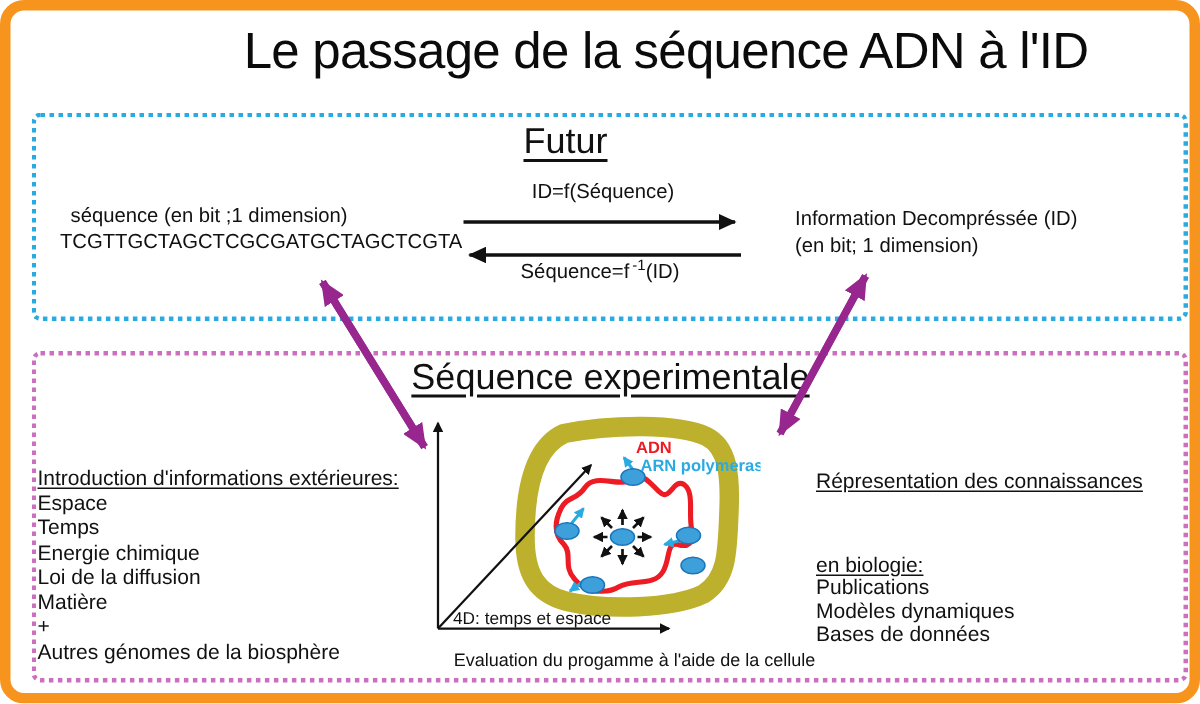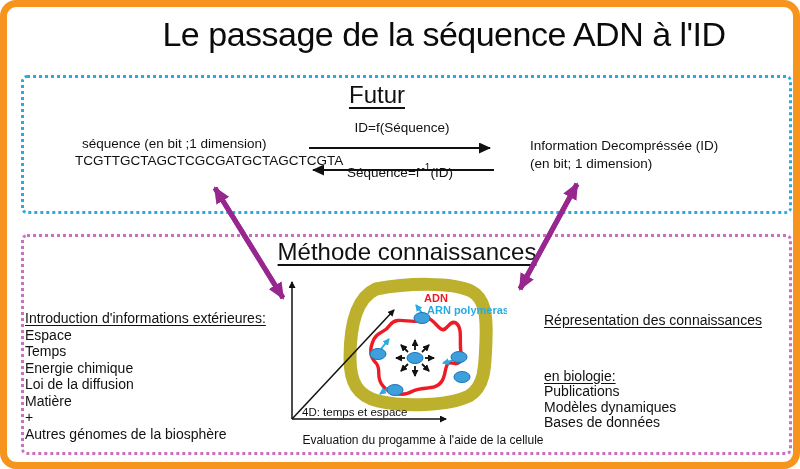--- a/index.html
+++ b/index.html
@@ -34,24 +34,24 @@
   }
   .section-heading{
     font-size:24px;
     text-align:center;
     text-decoration:underline;
     text-underline-offset:4px;
   }
   .futur-heading{left:250px;top:74px;width:240px;}
   .methode-heading{left:240px;top:231px;width:320px;}
   .small{font-size:13.5px;line-height:16.5px;}
-  .seq-block{left:33px;top:129px;width:270px;margin-left:35px;}
+  .seq-block{left:33px;top:129px;width:270px;}
   .seq-line1{padding-left:7px;}
   .fwd-label{left:295px;top:113px;width:200px;text-align:center;font-size:13.5px;}
-  .rev-label{left:293px;top:155px;width:200px;text-align:center;font-size:13.5px;}
+  .rev-label{left:293px;top:165px;width:200px;text-align:center;font-size:13.5px;}
   .rev-label sup{font-size:10px;margin-left:2px;}
   .id-block{left:523px;top:130px;width:240px;line-height:18px;}
   .list{font-size:14px;line-height:16.5px;}
   .left-list{left:18px;top:263px;width:250px;}
   .right-list{left:537px;top:266px;width:240px;line-height:15.5px;}
   .list-header{text-decoration:underline;text-underline-offset:2px;margin-top:40px;}
   .caption{left:216px;top:426px;width:400px;text-align:center;font-size:12px;}
   .overlay{left:0;top:0;pointer-events:none;}
   .cell-svg{left:265px;top:265px;}
 </style>
@@ -74,21 +74,21 @@
   <div class="abs rev-label">
     <span>Séquence=f</span><sup>-1</sup><span>(ID)</span>
   </div>
 
   <div class="abs small id-block">
     <div>Information  Decompréssée (ID)</div>
     <div>(en bit; 1 dimension)</div>
   </div>
 
   <div class="abs box methode-box"></div>
-  <div class="abs section-heading methode-heading">Méthode connaissances</div>
+  <div class="abs section-heading methode-heading">Séquence experimentale</div>
 
   <div class="abs list left-list">
     <div class="list-header">Introduction d'informations extérieures:</div>
     <div>Espace</div>
     <div>Temps</div>
     <div>Energie chimique</div>
     <div>Loi de la diffusion</div>
     <div>Matière</div>
     <div>+</div>
     <div>Autres génomes de la biosphère</div>

